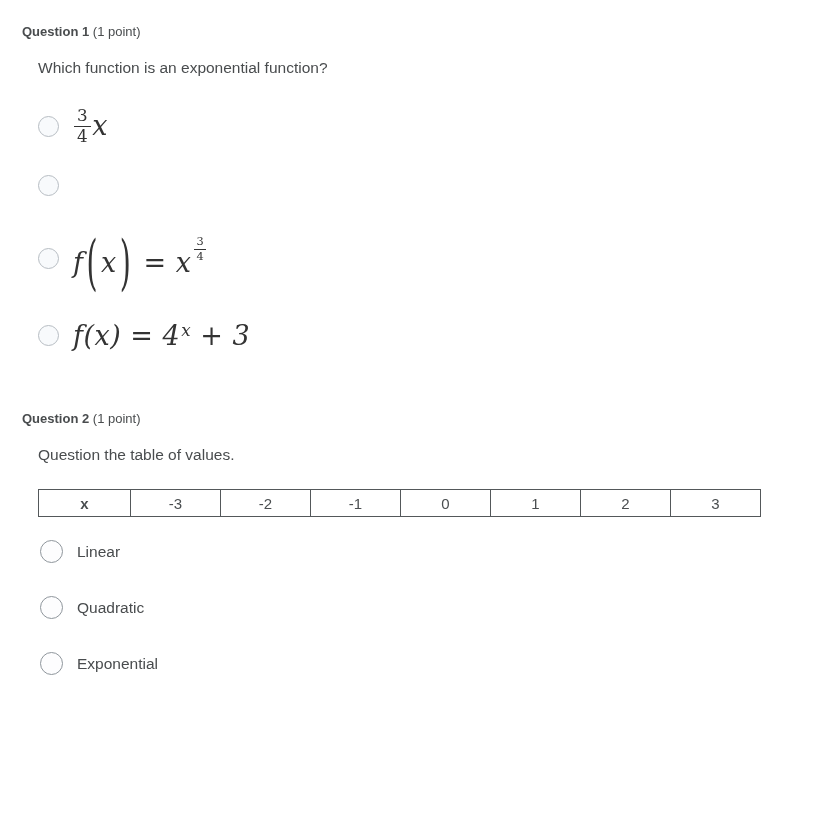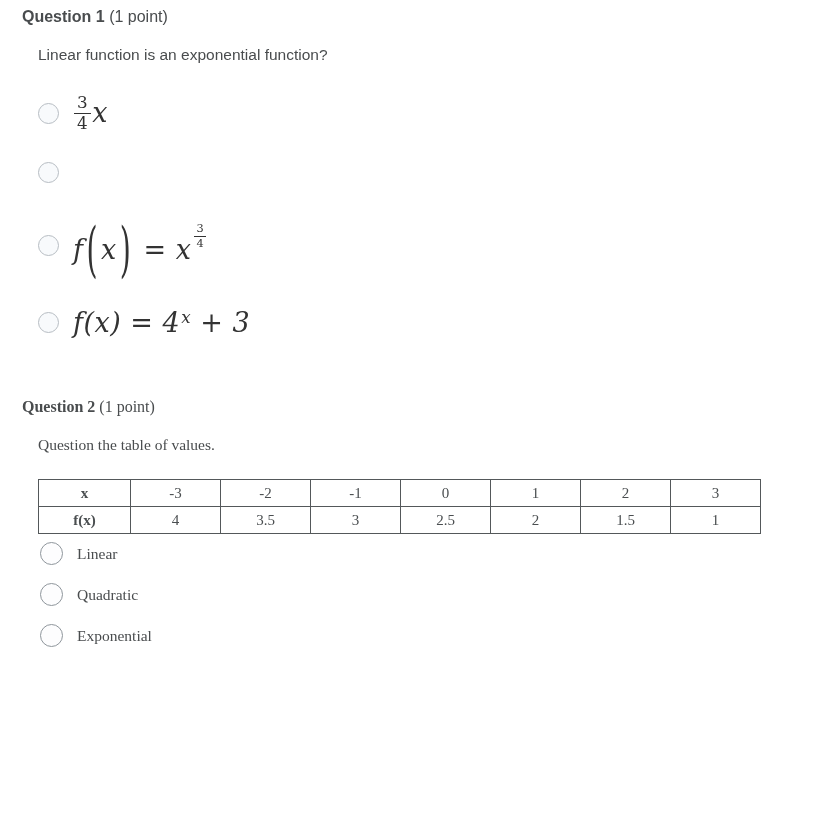--- a/index.html
+++ b/index.html
@@ -2,42 +2,42 @@
 <html><head>
 <meta charset="utf-8">
 <style>
   * { margin:0; padding:0; box-sizing:border-box; }
   html,body { width:839px; height:817px; background:#ffffff; overflow:hidden; }
   body {
     font-family:"Liberation Sans", sans-serif;
     color:#494c4e;
     font-size:15px;
   }
-  .q-header { margin:0 0 0 22px; font-size:16px; }
+  .q-header { margin:16px 0 0 22px; font-size:13px; }
   .q-header .q-title { font-weight:bold; }
   #q1-header { padding-top:8px; }
   .q-prompt { margin:20px 0 0 38px; font-size:15.5px; }
 
   
   .option-row {
     display:flex; align-items:center;
     margin-left:38px; gap:14px;
   }
   .radio {
     width:21px; height:21px; flex:none;
     border:1px solid #b7bdc3; border-radius:50%;
     background:#f8fafc; cursor:pointer;
   }
   .q2-options .radio {
     width:23px; height:23px;
     border:1px solid #8f969c; background:#fdfdfe;
     margin-left:2px;
   }
   .q1-options .option-row { margin-top:30px; }
-  .q2-options .option-row { margin-top:18px; }
+  .q2-options .option-row { margin-top:33px; }
   .q2-options .option-label { font-size:15.5px; }
 
   
   .formula {
     font-family:"DejaVu Serif", serif;
     font-style:italic;
     font-size:27px;
     color:#333333;
     letter-spacing:0.5px;
     white-space:nowrap;
@@ -62,21 +62,21 @@
   .supfrac .fnum { display:block; border-bottom:1.3px solid #333; padding:0 2px 1px; }
   .supfrac .fden { display:block; padding-top:1px; }
   .bigparen {
     display:inline-block; font-style:normal; font-weight:300;
     transform:scaleY(2.1); transform-origin:center;
     margin:0 3px; font-size:1.05em;
   }
   .row-tall { min-height:64px; }
 
   
-  #q2-section { margin-top:60px;font-family:Liberation Serif, serif; }
+  #q2-section { margin-top:60px; }
   .values-table {
     margin:25px 0 0 38px;
     border-collapse:collapse;
     table-layout:fixed;
     width:722px;
     font-size:15px;
   }
   .values-table td {
     border:1px solid #54585a;
     text-align:center;
@@ -87,21 +87,21 @@
   .q2-options { margin-top:-10px; }
 </style>
 </head>
 <body>
 
 <div id="q1-section">
   <div class="q-header" id="q1-header">
     <span class="q-title">Question 1</span>
     <span>(1 point)</span>
   </div>
-  <div class="q-prompt">Linear function is an exponential function?</div>
+  <div class="q-prompt">Which function is an exponential function?</div>
 
   <div class="q1-options">
 
     <div class="option-row">
       <span class="radio"></span>
       <span class="formula"><span class="frac"><span class="fnum">3</span><span class="fden">4</span></span><span>x</span></span>
     </div>
 
     <div class="option-row">
       <span class="radio"></span>
@@ -142,30 +142,20 @@
         <tr>
       <td class="hdr">x</td>
       <td>-3</td>
       <td>-2</td>
       <td>-1</td>
       <td>0</td>
       <td>1</td>
       <td>2</td>
       <td>3</td>
     </tr>
-    <tr>
-      <td class="hdr">f(x)</td>
-      <td>4</td>
-      <td>3.5</td>
-      <td>3</td>
-      <td>2.5</td>
-      <td>2</td>
-      <td>1.5</td>
-      <td>1</td>
-    </tr>
   </tbody>
     </table>
 
   <div class="q2-options">
     <div class="option-row">
       <span class="radio"></span>
       <span class="option-label">Linear</span>
     </div>
     <div class="option-row">
       <span class="radio"></span>

